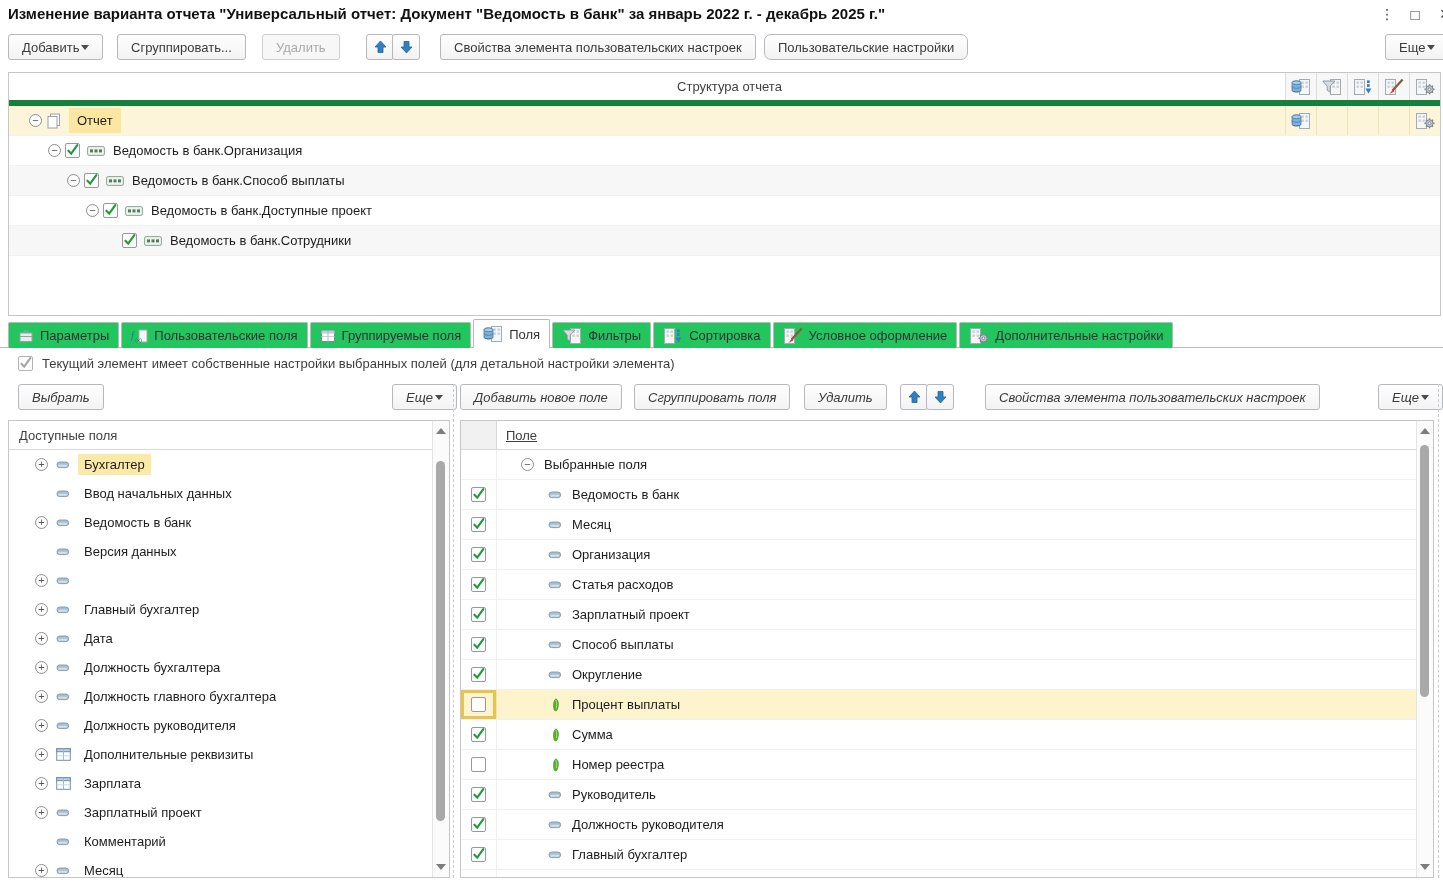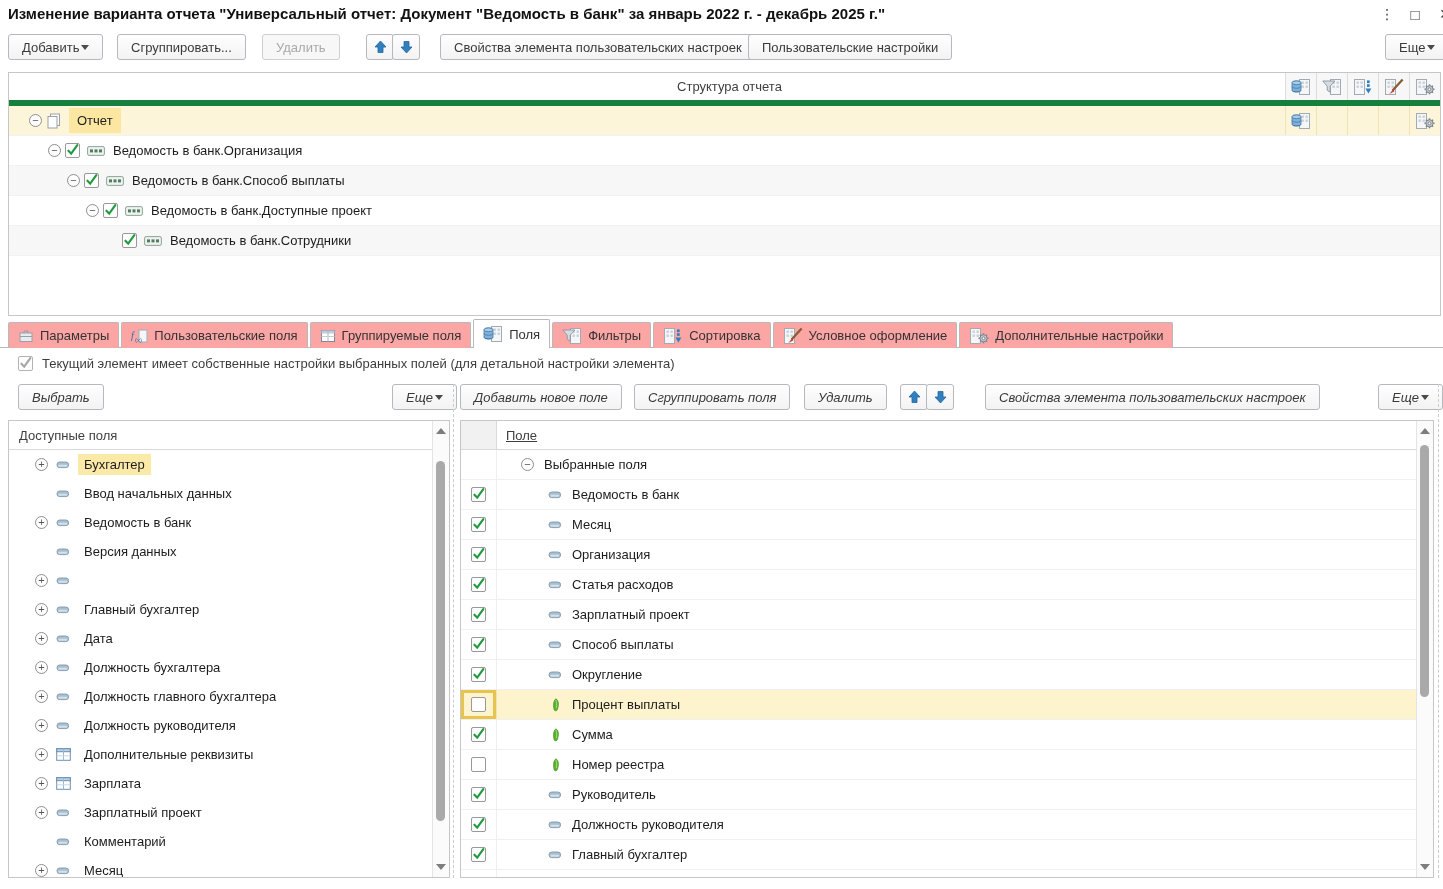--- a/index.html
+++ b/index.html
@@ -42,21 +42,21 @@
   .cbx{width:15px;height:15px;border:1px solid #999;border-radius:2px;background:#fff;display:inline-flex;
        align-items:center;justify-content:center;box-sizing:border-box;flex:none;color:#1f9b3e;}
   .cbx svg{overflow:visible;}
   .cbx.dis{border-color:#b3b3b3;color:#a6a6a6;}
   .icon{display:inline-flex;align-items:center;justify-content:center;flex:none;}
   
   #tabstrip{position:absolute;left:0;top:320px;width:1443px;height:28px;padding-left:8px;box-sizing:border-box;
             display:flex;align-items:flex-end;}
   #tabstrip::after{content:"";position:absolute;left:0;right:0;bottom:0;height:1px;background:#b9b9b9;}
   .tab{display:inline-flex;align-items:center;gap:6px;height:25px;padding:0 9px;margin-right:2px;
-       border:1px solid #b9b9b9;border-bottom:none;background:#fca5a5;border-radius:2px 2px 0 0;
+       border:1px solid #b9b9b9;border-bottom:none;background:#22c55e;border-radius:2px 2px 0 0;
        font-size:13px;color:#333;position:relative;z-index:1;}
   .tab.active{background:#fff;height:28px;z-index:3;}
   
   #ownsettings{position:absolute;left:18px;top:356px;display:flex;align-items:center;gap:9px;font-size:13px;color:#3d3d3d;}
   #fieldbtns .btn{position:absolute;top:0;font-style:italic;}
   #fieldbtns{position:absolute;left:0;top:384px;width:1443px;height:26px;}
   .vsplit{position:absolute;top:384px;height:494px;border-left:1px dashed #c9cdd1;width:0;}
   .panel{position:absolute;top:420px;height:458px;border:1px solid #c6c6c6;background:#fff;box-sizing:border-box;overflow:hidden;}
   #leftpanel{left:8px;width:442px;}
   #rightpanel{left:460px;width:974px;}
@@ -115,21 +115,21 @@
   <button class="btn arrowbtn" style="left:393px;">
       <span class="icon">
         <svg width="13" height="14" viewBox="0 0 13 14">
           <path d="M6.5,13 L1,7 H4 V1.5 H9 V7 H12 Z" fill="#2f7fc1" stroke="#24669c" stroke-width="0.8"></path>
         </svg>
       </span>
     </button>
   <button class="btn" style="left:440px;">
     <span>Свойства элемента пользовательских настроек</span>
   </button>
-  <button class="btn" style="left:748px;">
+  <button class="btn" style="left:764px;border-radius:7px;">
     <span>Пользовательские настройки</span>
   </button>
   <button class="btn" style="left:1385px;">
     <span>Еще</span>
     <span class="caret"></span>
   </button>
 </div>
 
 <div id="structure">
   <div id="structure-header">

